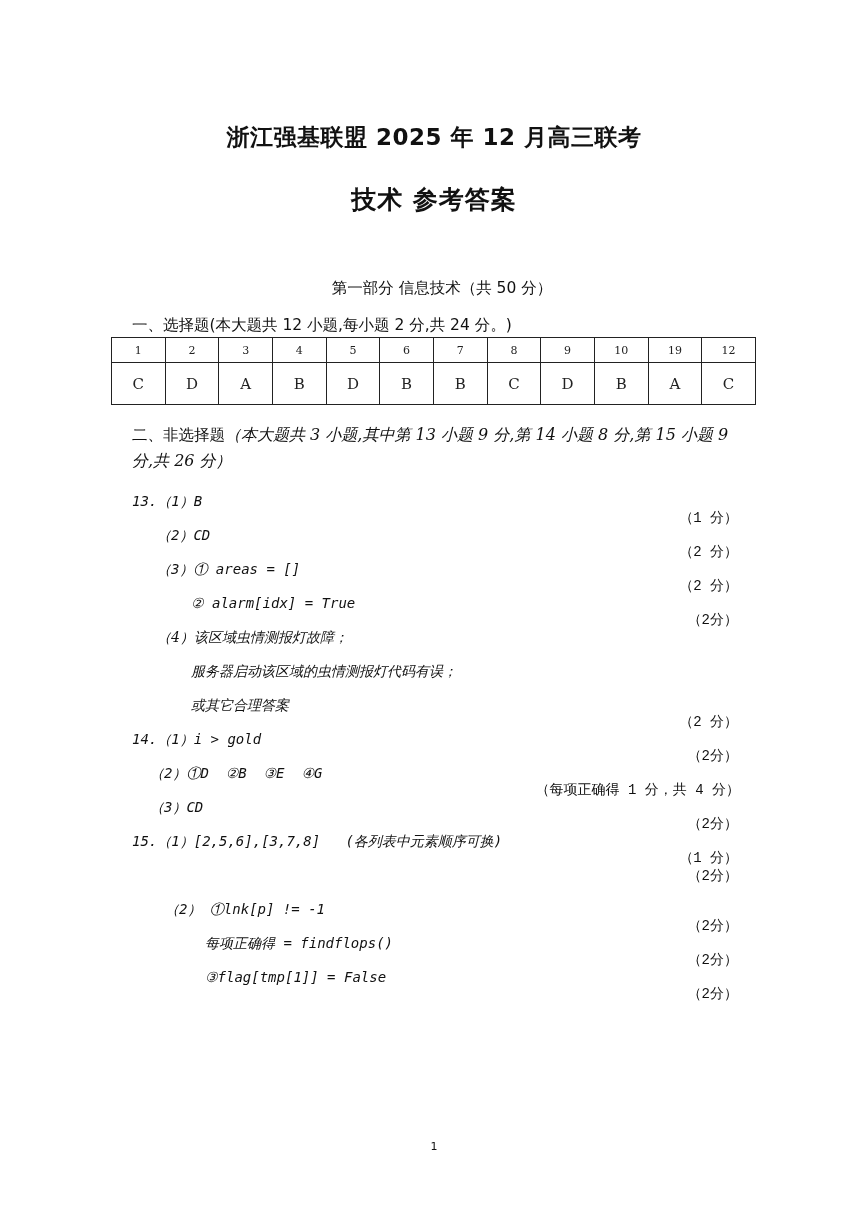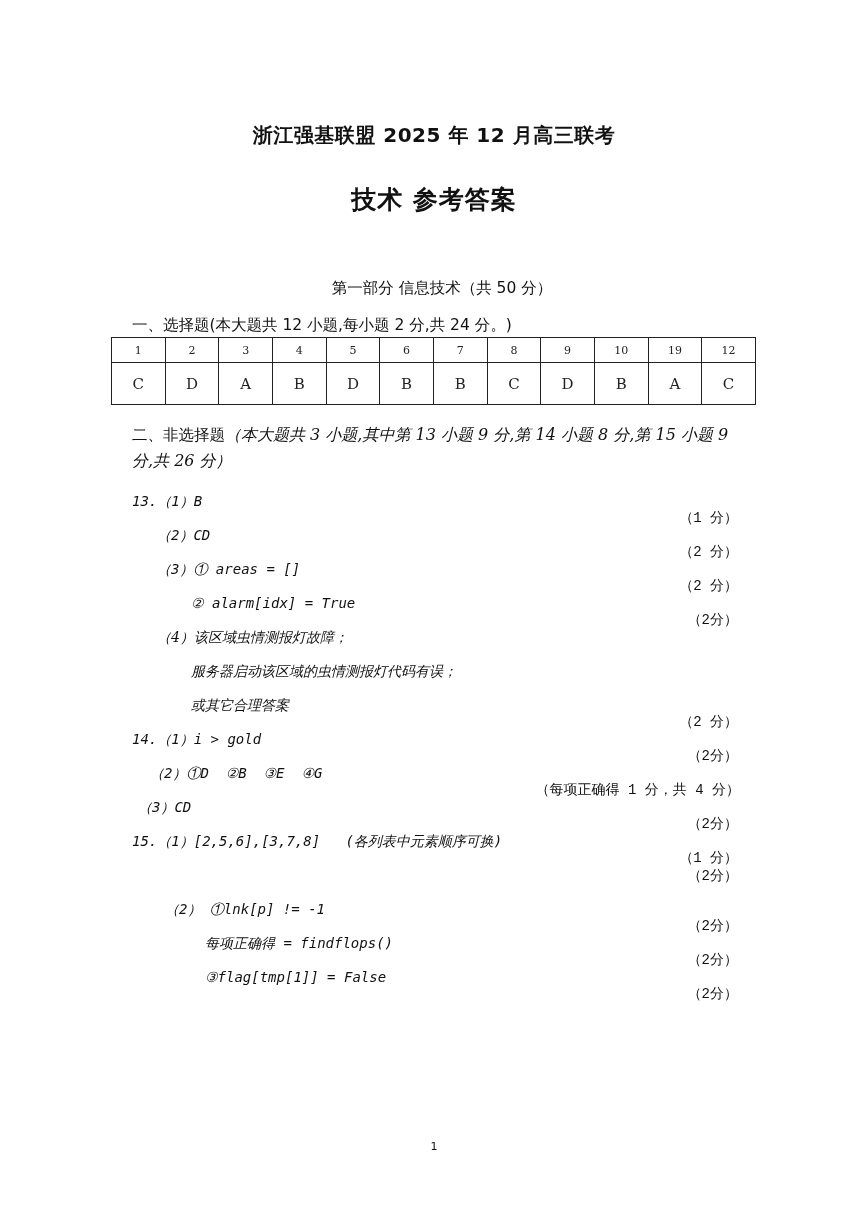--- a/index.html
+++ b/index.html
@@ -1,20 +1,20 @@
 <!DOCTYPE html>
 <html><head>
 <meta charset="utf-8">
 <style>
   html, body { margin: 0; padding: 0; background: #ffffff; }
   body { width: 868px; height: 1227px; position: relative; overflow: hidden;
          font-family: "DejaVu Serif", "Liberation Serif", serif; color: #111; }
   .title { position: absolute; left: 0; width: 868px; text-align: center;
            font-family: "DejaVu Sans", "Liberation Sans", sans-serif; font-weight: bold; color: #111; }
-  .t1 { top: 122px; font-size: 20px; letter-spacing: 0.5px; }
+  .t1 { top: 122px; font-size: 23px; letter-spacing: 0.5px; }
   .t2 { top: 183px; font-size: 25px; letter-spacing: 1px; }
   .part { position: absolute; top: 278px; left: 0; width: 868px; text-align: center;
           font-family: "DejaVu Sans", "Liberation Sans", sans-serif; font-size: 15.5px; padding-left: 16px; box-sizing: border-box; }
   .sec { position: absolute; left: 132px; font-family: "DejaVu Sans", "Liberation Sans", sans-serif; font-size: 15.5px; }
   .sec1 { top: 315px; }
   .sec2 { top: 422px; width: 610px; line-height: 26px; }
   .sec2 .small { font-family: "DejaVu Serif", "Liberation Serif", serif; font-size: 16px; font-style: italic; }
   table.ans { position: absolute; top: 337px; left: 111px; width: 645px; height: 68px;
               border-collapse: collapse; table-layout: fixed; }
   table.ans td { border: 1.3px solid #222; text-align: center; padding: 0;
@@ -106,21 +106,21 @@
 </div>
 <div class="row" style="top:715px">
   <span class="txt" style="left:132px">14.（1）i &gt; gold</span>
   <span class="pts">（2分）</span>
 </div>
 <div class="row" style="top:749px">
   <span class="txt" style="left:150px">（2）①D  ②B  ③E  ④G</span>
   <span class="pts" style="right:128px">（每项正确得 1 分，共 4 分）</span>
 </div>
 <div class="row" style="top:783px">
-  <span class="txt" style="left:138px">（3）CD</span>
+  <span class="txt" style="left:150px">（3）CD</span>
   <span class="pts">（2分）</span>
 </div>
 <div class="row" style="top:817px">
   <span class="txt" style="left:132px">15.（1）[2,5,6],[3,7,8]   (各列表中元素顺序可换)</span>
   <span class="pts">（1 分）</span>
 </div>
 <div class="row" style="top:851px">
   <span class="pts">（2分）</span>
 </div>
 <div class="row" style="top:885px">

